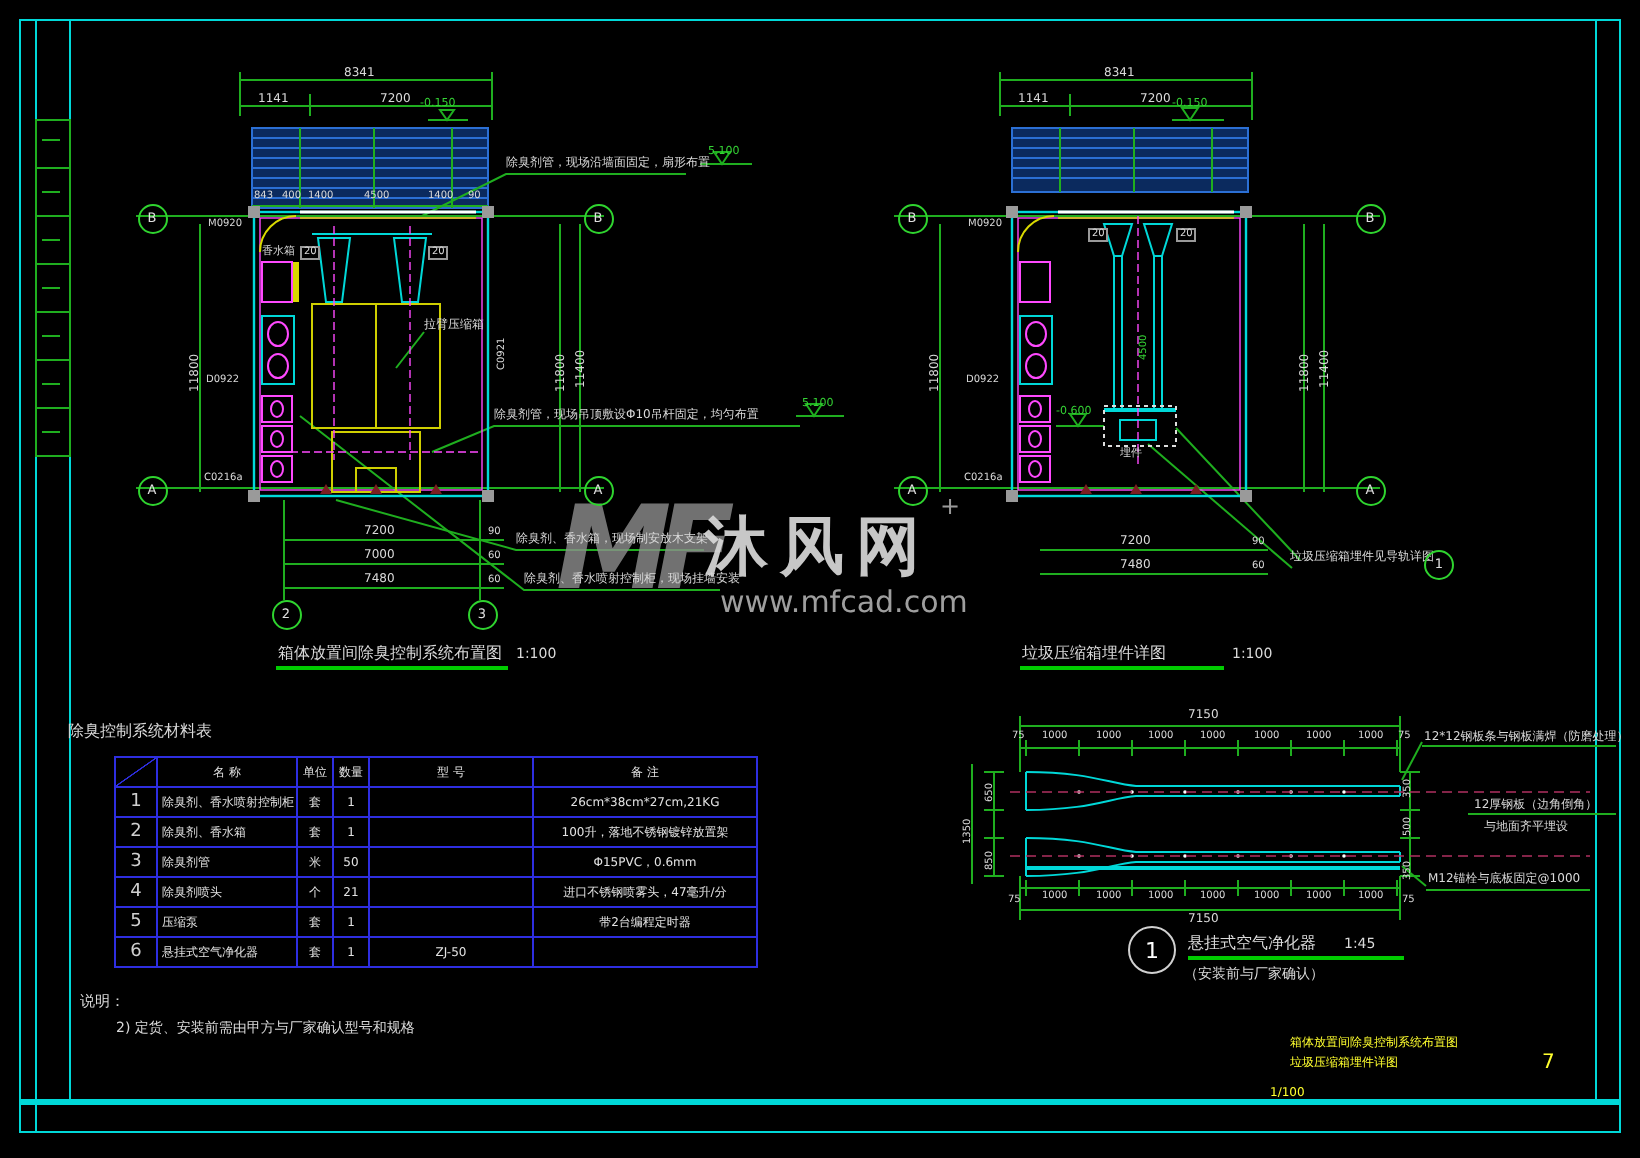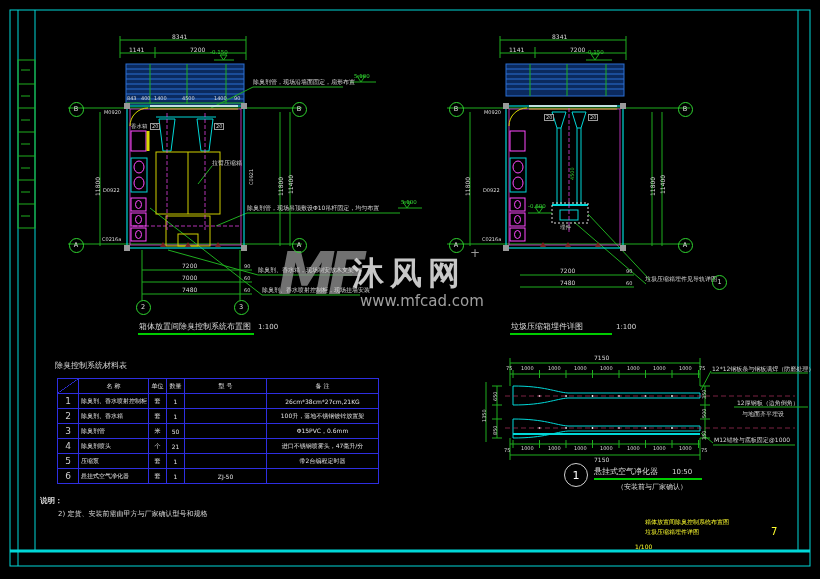--- a/index.html
+++ b/index.html
@@ -407,21 +407,21 @@
     </div>
   <div class="bub" style="left:448.5px;top:237.5px;">
       <span>A</span>
     </div>
   <div class="bub" style="left:677.5px;top:237.5px;">
       <span>A</span>
     </div>
   <span class="t s8" style="left:511px;top:323px;">垃圾压缩箱埋件详图</span>
   <span class="t s7" style="left:616px;top:324px;">1:100</span>
 
-  <span class="t s8" style="left:55px;top:362px;">除臭控制系统材料表</span>
+  <span class="t s8" style="left:34px;top:362px;">除臭控制系统材料表</span>
   <div class="mt">
     <div class="diag"></div>
     <div>名    称</div>
     <div>单位</div>
     <div>数量</div>
     <div>型  号</div>
     <div>备  注</div>
 
     <div class="num">1</div>
     <div class="ln">除臭剂、香水喷射控制柜</div>
@@ -459,21 +459,21 @@
     <div>带2台编程定时器</div>
 
     <div class="num">6</div>
     <div class="ln">悬挂式空气净化器</div>
     <div>套</div>
     <div>1</div>
     <div>ZJ-50</div>
     <div></div>
   </div>
 
-  <span class="t s75" style="left:40px;top:497px;font-weight:bold;">说明：</span>
+  <span class="t s75" style="left:40px;top:497px;">说明：</span>
   <span class="t s7" style="left:58px;top:511px;">2) 定货、安装前需由甲方与厂家确认型号和规格</span>
 
   <span class="t" style="left:594px;top:355px;">7150</span>
   <span class="t s5" style="left:506px;top:366px;">75</span>
   <span class="t s5" style="left:699px;top:366px;">75</span>
   <span class="t s5" style="left:521px;top:366px;">1000</span>
   <span class="t s5" style="left:548px;top:366px;">1000</span>
   <span class="t s5" style="left:574px;top:366px;">1000</span>
   <span class="t s5" style="left:600px;top:366px;">1000</span>
   <span class="t s5" style="left:627px;top:366px;">1000</span>
@@ -496,21 +496,21 @@
   <span class="t s5 rot" style="left:702px;top:418px;">500</span>
   <span class="t s5 rot" style="left:702px;top:440px;">350</span>
   <span class="t" style="left:712px;top:366px;">12*12钢板条与钢板满焊（防磨处理）</span>
   <span class="t" style="left:737px;top:400px;">12厚钢板（边角倒角）</span>
   <span class="t" style="left:742px;top:411px;">与地面齐平埋设</span>
   <span class="t" style="left:714px;top:437px;">M12锚栓与底板固定@1000</span>
   <div class="bigbub" style="left:564px;top:463px;">
       <span>1</span>
     </div>
   <span class="t s8" style="left:594px;top:468px;">悬挂式空气净化器</span>
-  <span class="t s7" style="left:672px;top:469px;">10:50</span>
-  <span class="t s7" style="left:592px;top:484px;margin-left:25px;">（安装前与厂家确认）</span>
+  <span class="t s7" style="left:672px;top:469px;">1:45</span>
+  <span class="t s7" style="left:592px;top:484px;">（安装前与厂家确认）</span>
 
   <span class="t y" style="left:645px;top:519px;">箱体放置间除臭控制系统布置图</span>
   <span class="t y" style="left:645px;top:529px;">垃圾压缩箱埋件详图</span>
   <span class="t y" style="left:635px;top:544px;">1/100</span>
   <span class="t y s10" style="left:771px;top:527px;">7</span>
 
 </div>
 
 </body></html>

